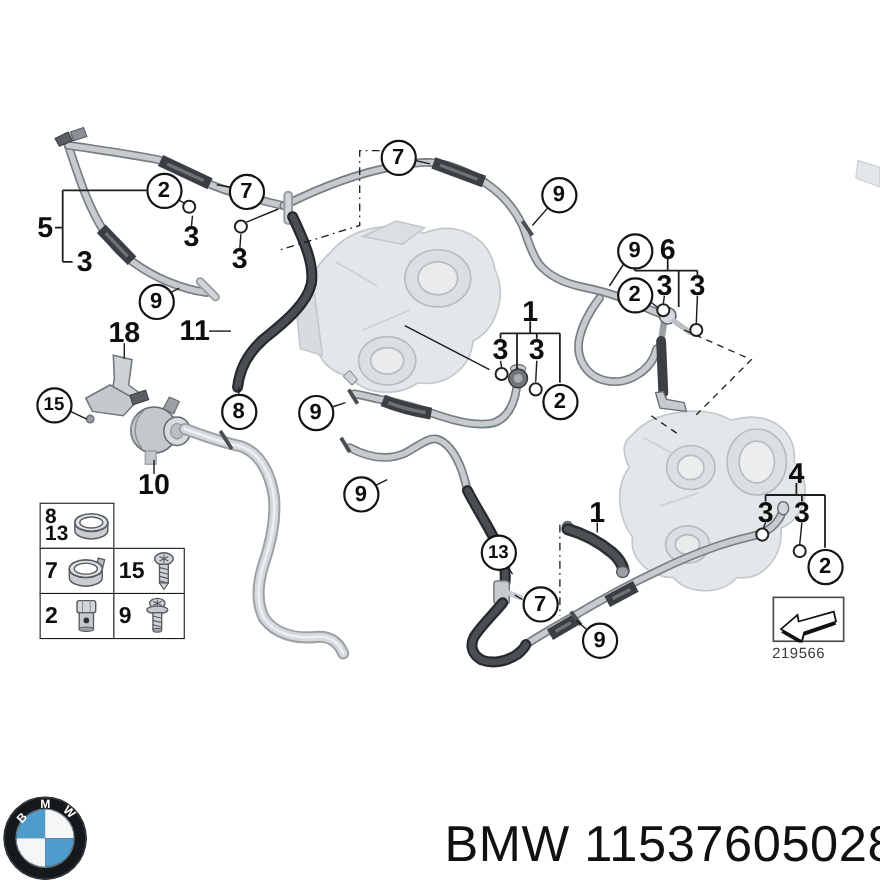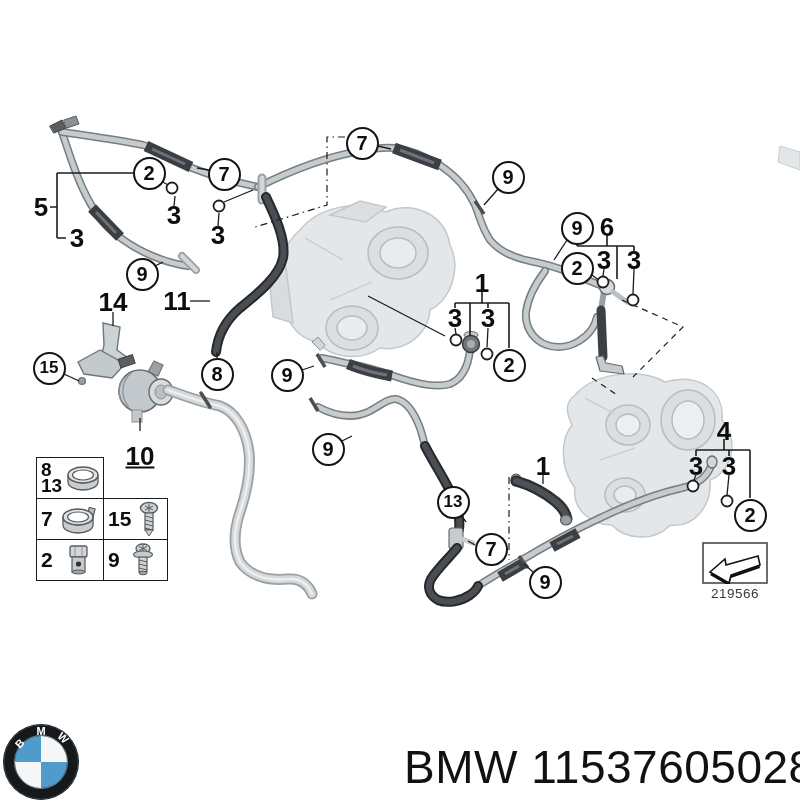--- a/index.html
+++ b/index.html
@@ -14,21 +14,21 @@
   
   .pl{position:absolute;transform:translate(-50%,-50%);font-weight:bold;font-size:26px;
       color:#0d0d0d;z-index:30;white-space:nowrap;}
   
   .cell{position:absolute;box-sizing:border-box;border:1.7px solid #1a1a1a;background:#fff;
         display:flex;align-items:center;z-index:20;}
   .cell .lbls{display:flex;flex-direction:column;justify-content:center;line-height:0.85;
         padding-left:4px;font-weight:bold;font-size:21px;color:#0d0d0d;}
   .cell .ic{flex:1;display:flex;align-items:center;justify-content:center;}
   
-  #docnum{position:absolute;left:702px;top:586px;width:66px;text-align:center;
+  #docnum{position:absolute;left:702px;top:586px;width:66px;
           font-size:13.5px;color:#3a3a3a;letter-spacing:0.5px;z-index:20;}
   #arrowbox{position:absolute;left:702px;top:542px;z-index:20;}
   
   #partnum{position:absolute;left:404px;top:740px;font-size:46px;color:#111;
            letter-spacing:0.5px;z-index:20;white-space:nowrap;}
   #logo{position:absolute;left:2px;top:723px;z-index:20;}
 </style>
 </head>
 <body>
 
@@ -361,23 +361,23 @@
       <div class="co" style="left: 311.5px; top: 432.5px;">9</div>
       <div class="co" style="left: 492.5px; top: 348.5px;">2</div>
       <div class="co two" style="left: 436.5px; top: 485.5px;">13</div>
       <div class="co" style="left: 474.5px; top: 532.5px;">7</div>
       <div class="co" style="left: 528.5px; top: 565.5px;">9</div>
       <div class="co" style="left: 733.5px; top: 498.5px;">2</div>
       <div class="pl" style="left: 41px; top: 207px;">5</div>
       <div class="pl" style="left: 77px; top: 238px;">3</div>
       <div class="pl" style="left: 174px; top: 215px;">3</div>
       <div class="pl" style="left: 218px; top: 235px;">3</div>
-      <div class="pl" style="left: 113px; top: 302px;">14</div>
+      <div class="pl" style="left: 113px; top: 302px;">18</div>
       <div class="pl" style="left: 177px; top: 301px; text-align: right;">11</div>
-      <div class="pl" style="left: 140px; top: 456px; text-decoration: underline;">10</div>
+      <div class="pl" style="left: 140px; top: 441px;">10</div>
       <div class="pl" style="left: 482px; top: 283px;">1</div>
       <div class="pl" style="left: 455px; top: 318px;">3</div>
       <div class="pl" style="left: 488px; top: 318px;">3</div>
       <div class="pl" style="left: 607px; top: 227px;">6</div>
       <div class="pl" style="left: 604px; top: 260px;">3</div>
       <div class="pl" style="left: 634px; top: 260px;">3</div>
       <div class="pl" style="left: 543px; top: 466px;">1</div>
       <div class="pl" style="left: 724px; top: 431px;">4</div>
       <div class="pl" style="left: 696px; top: 466px;">3</div>
       <div class="pl" style="left: 729px; top: 466px;">3</div>

